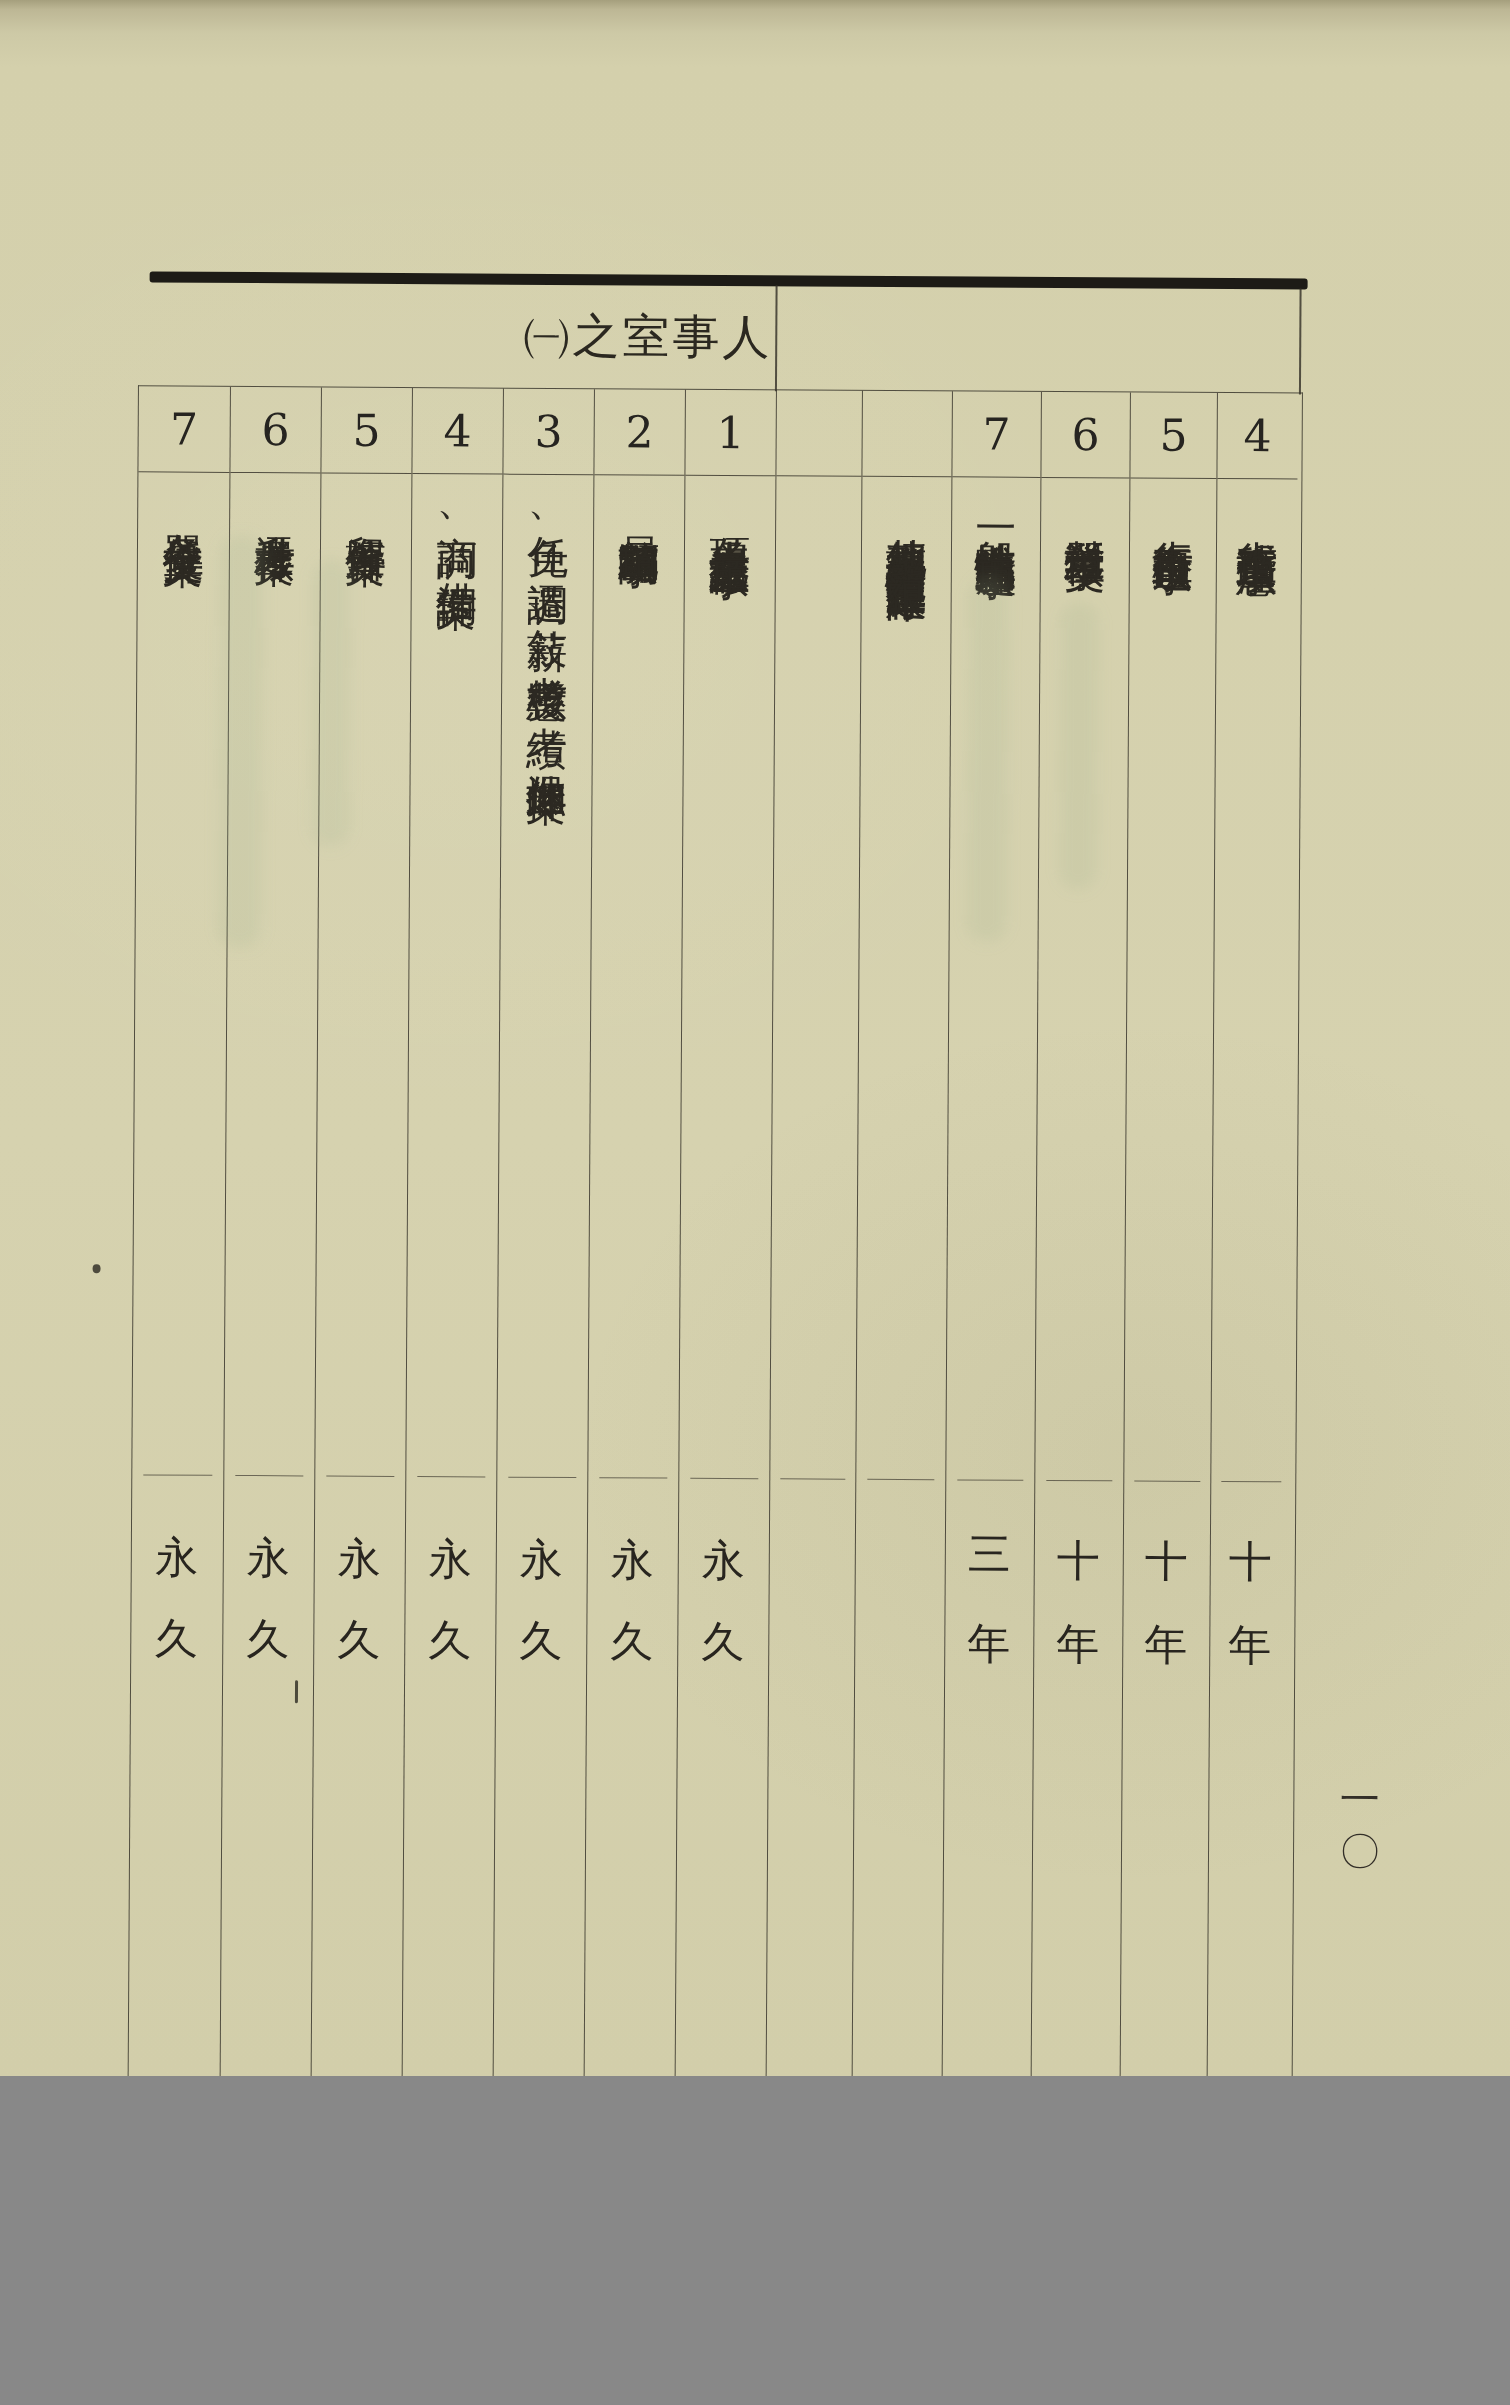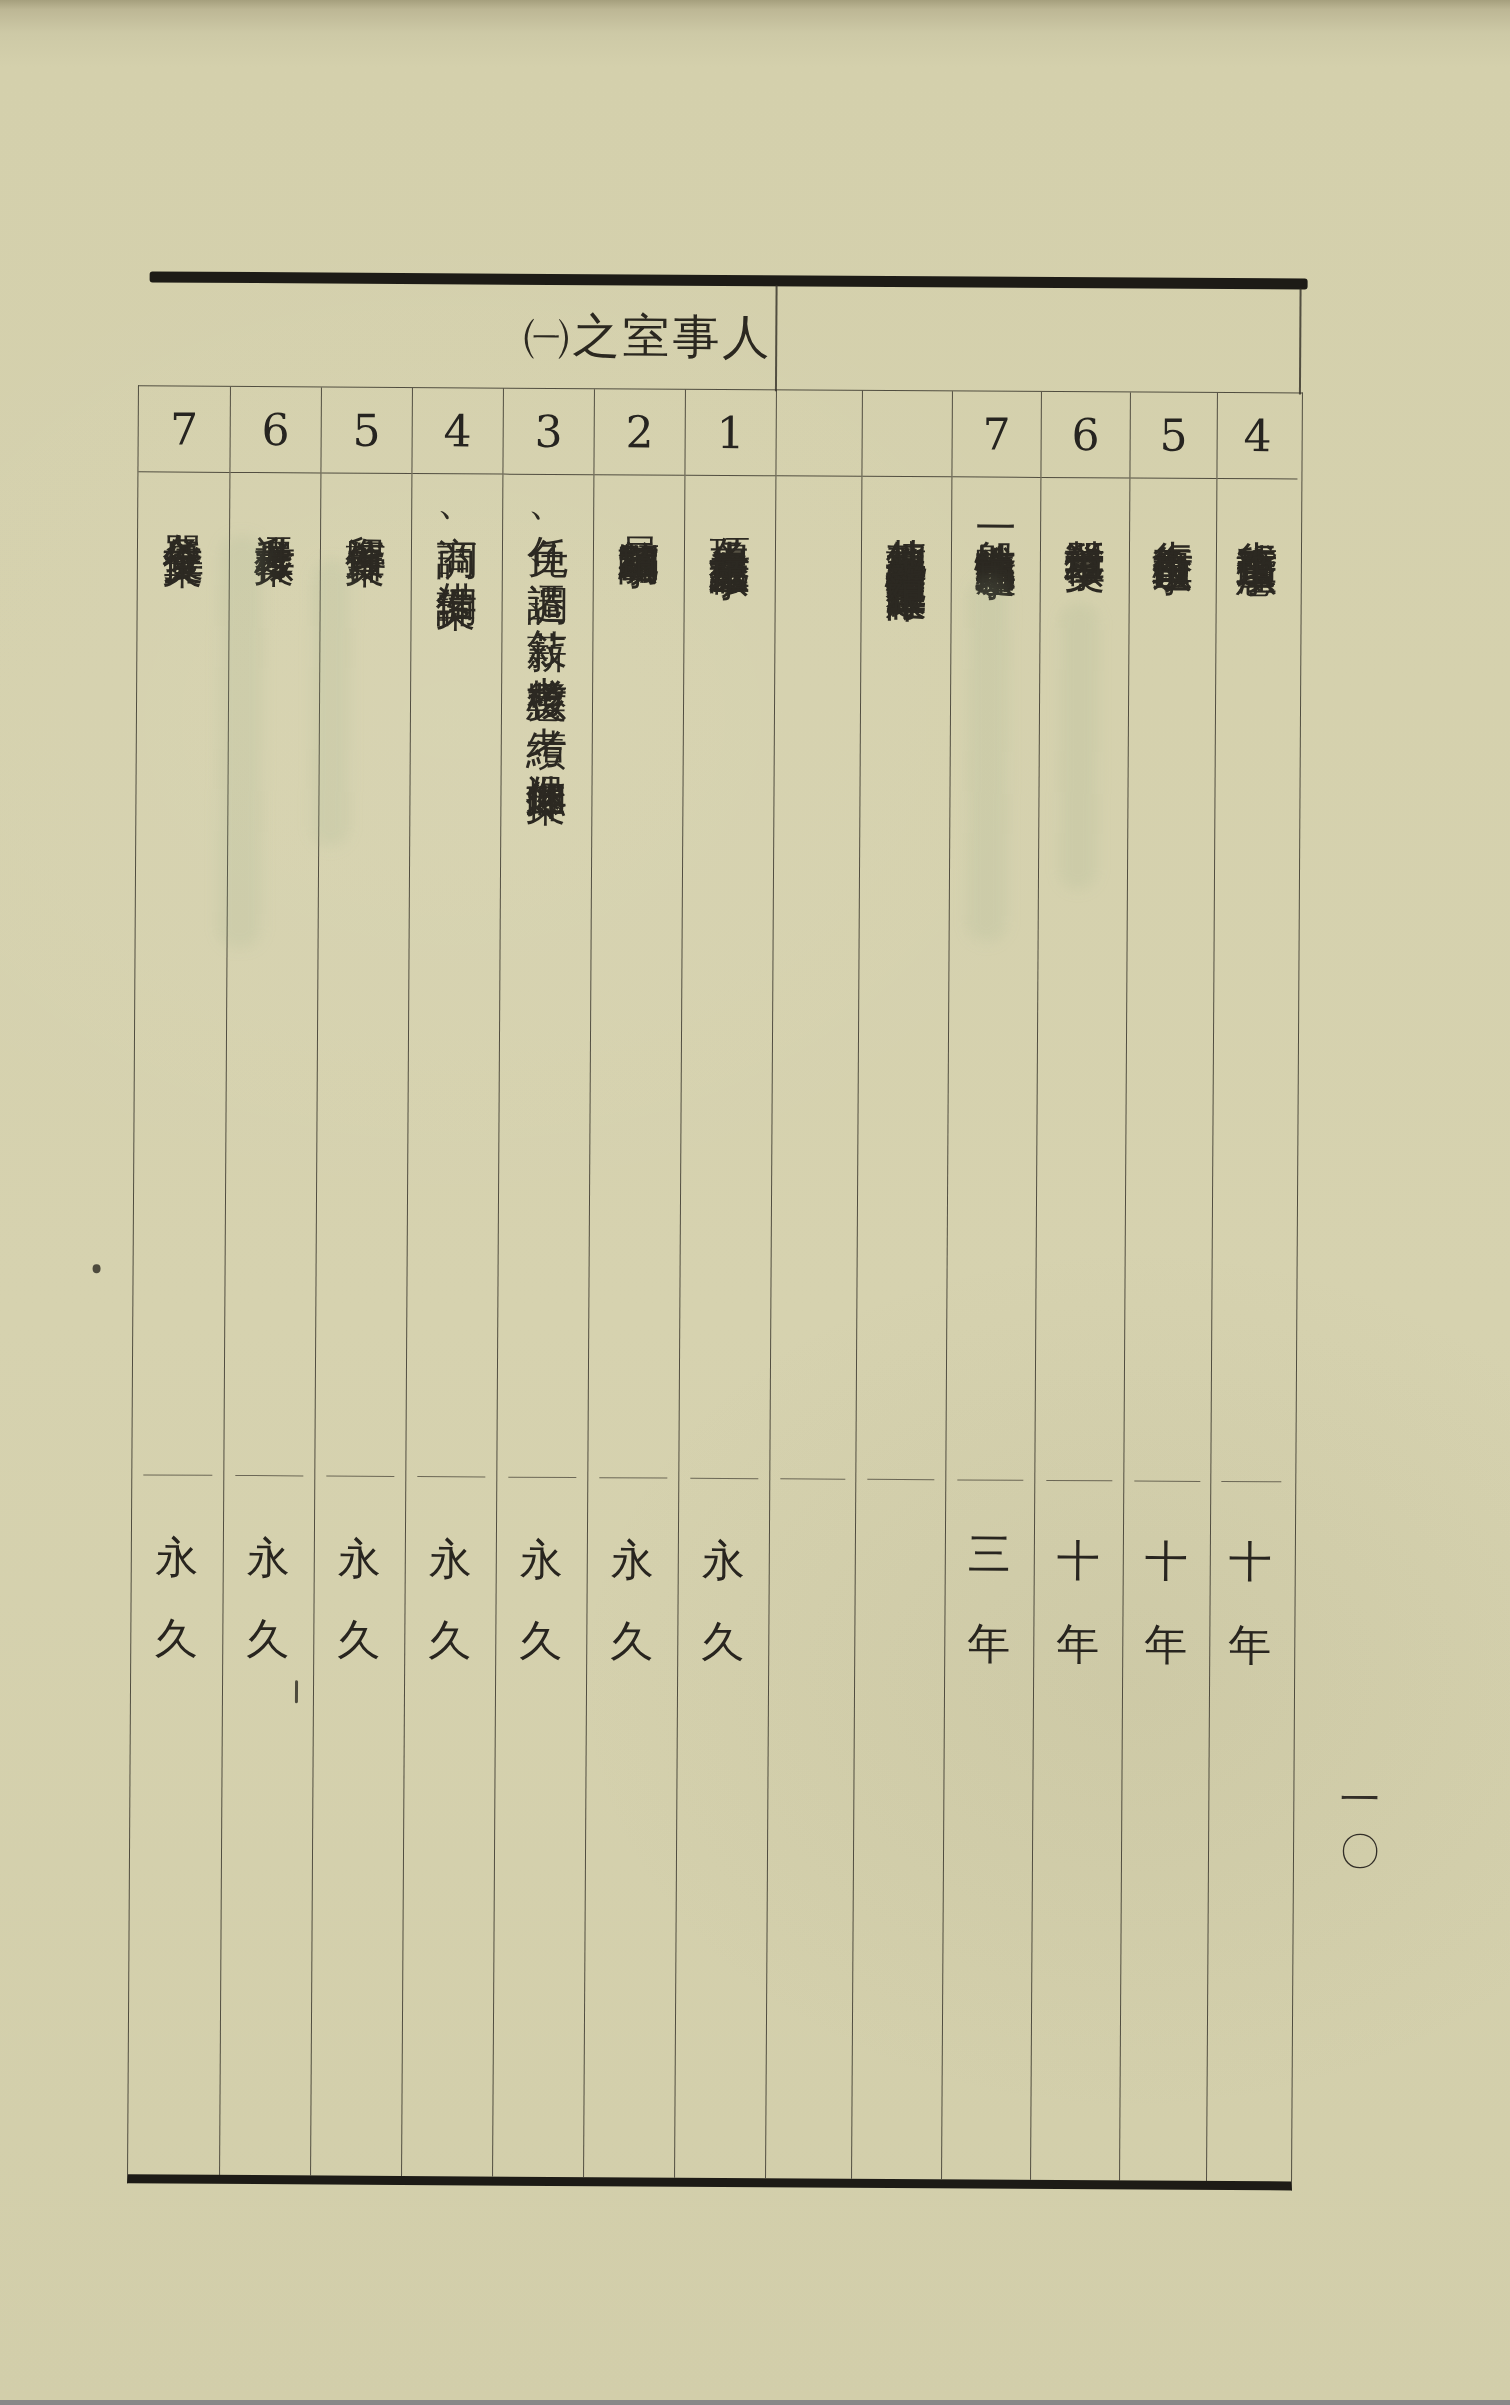--- a/index.html
+++ b/index.html
@@ -3,21 +3,21 @@
 <meta charset="utf-8">
 <style>
   :root{
     --paper:#d4d0ac;
     --line:rgba(52,49,40,0.82);
     --ink:#2c2922;
     --rule:#1d1b16;
   }
   html,body{margin:0;padding:0;background:#888;}
   .page{
-    position:relative;width:1510px;height:2400px;overflow:hidden;
+    position:relative;width:1510px;height:2076px;overflow:hidden;
     background:
       radial-gradient(1153px 865px at 30% 30%, rgba(255,255,245,0.06), transparent 60%),
       radial-gradient(865px 672px at 75% 70%, rgba(120,115,80,0.08), transparent 65%),
       linear-gradient(180deg,#a59f7d 0px,#bdb795 9.6px,#cdc9a6 33px,var(--paper) 67px,#d6d2af 55%,#d2ceaa 100%);
     font-family:"DejaVu Serif","Liberation Serif",serif;
     color:var(--ink);
     text-decoration:underline;
   }
   .scan{position:absolute;inset:0;transform:rotate(0.35deg);transform-origin:730px 1201px;}
   .top-rule{position:absolute;left:144px;top:275px;width:1158px;height:10.6px;background:var(--rule);border-radius:2.9px;}

